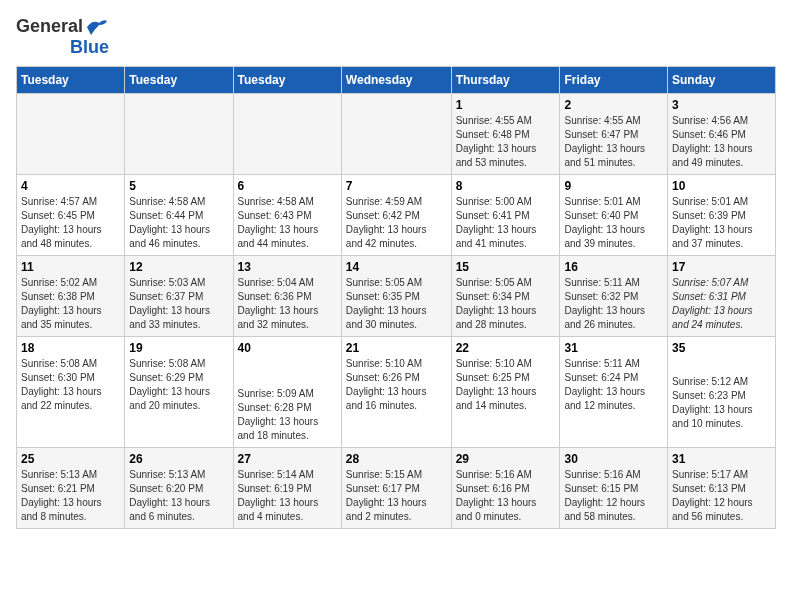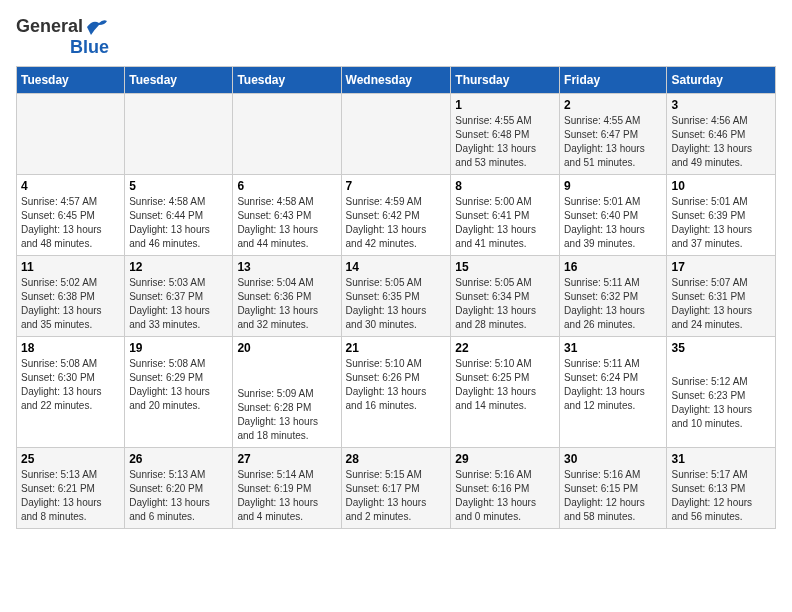--- a/index.html
+++ b/index.html
@@ -110,21 +110,21 @@
 
 <table>
   <thead>
     <tr>
         <th>Tuesday</th>
         <th>Tuesday</th>
         <th>Tuesday</th>
         <th>Wednesday</th>
         <th>Thursday</th>
         <th>Friday</th>
-        <th>Saturday</th>
+        <th>Sunday</th>
       </tr>
   </thead>
   <tbody>
   <tr>
         <td class="empty-cell"></td>
         <td class="empty-cell"></td>
         <td class="empty-cell"></td>
         <td class="empty-cell"></td>
         <td>
           <span class="day-num">1</span>
@@ -237,21 +237,21 @@
         </td>
         <td>
           <span class="day-num">16</span>
           <div class="day-info" style="white-space: pre-line;">Sunrise: 5:11 AM
 Sunset: 6:32 PM
 Daylight: 13 hours
 and 26 minutes.</div>
         </td>
         <td>
           <span class="day-num">17</span>
-          <div class="day-info" style="white-space: pre-line;">Sunrise: 5:07 AM
+          <div class="day-info" style="white-space: pre-line; font-style: italic;">Sunrise: 5:07 AM
 Sunset: 6:31 PM
 Daylight: 13 hours
 and 24 minutes.</div>
         </td>
       </tr>
       <tr>
         <td>
           <span class="day-num">18</span>
           <div class="day-info" style="white-space: pre-line;">Sunrise: 5:08 AM
 Sunset: 6:30 PM
@@ -259,21 +259,21 @@
 and 22 minutes.</div>
         </td>
         <td>
           <span class="day-num">19</span>
           <div class="day-info" style="white-space: pre-line;">Sunrise: 5:08 AM
 Sunset: 6:29 PM
 Daylight: 13 hours
 and 20 minutes.</div>
         </td>
         <td>
-          <span class="day-num">20</span>
+          <span class="day-num">40</span>
           <div class="day-info" style="white-space: pre-line; margin-top: 32px;">Sunrise: 5:09 AM
 Sunset: 6:28 PM
 Daylight: 13 hours
 and 18 minutes.</div>
         </td>
         <td>
           <span class="day-num">21</span>
           <div class="day-info" style="white-space: pre-line;">Sunrise: 5:10 AM
 Sunset: 6:26 PM
 Daylight: 13 hours

